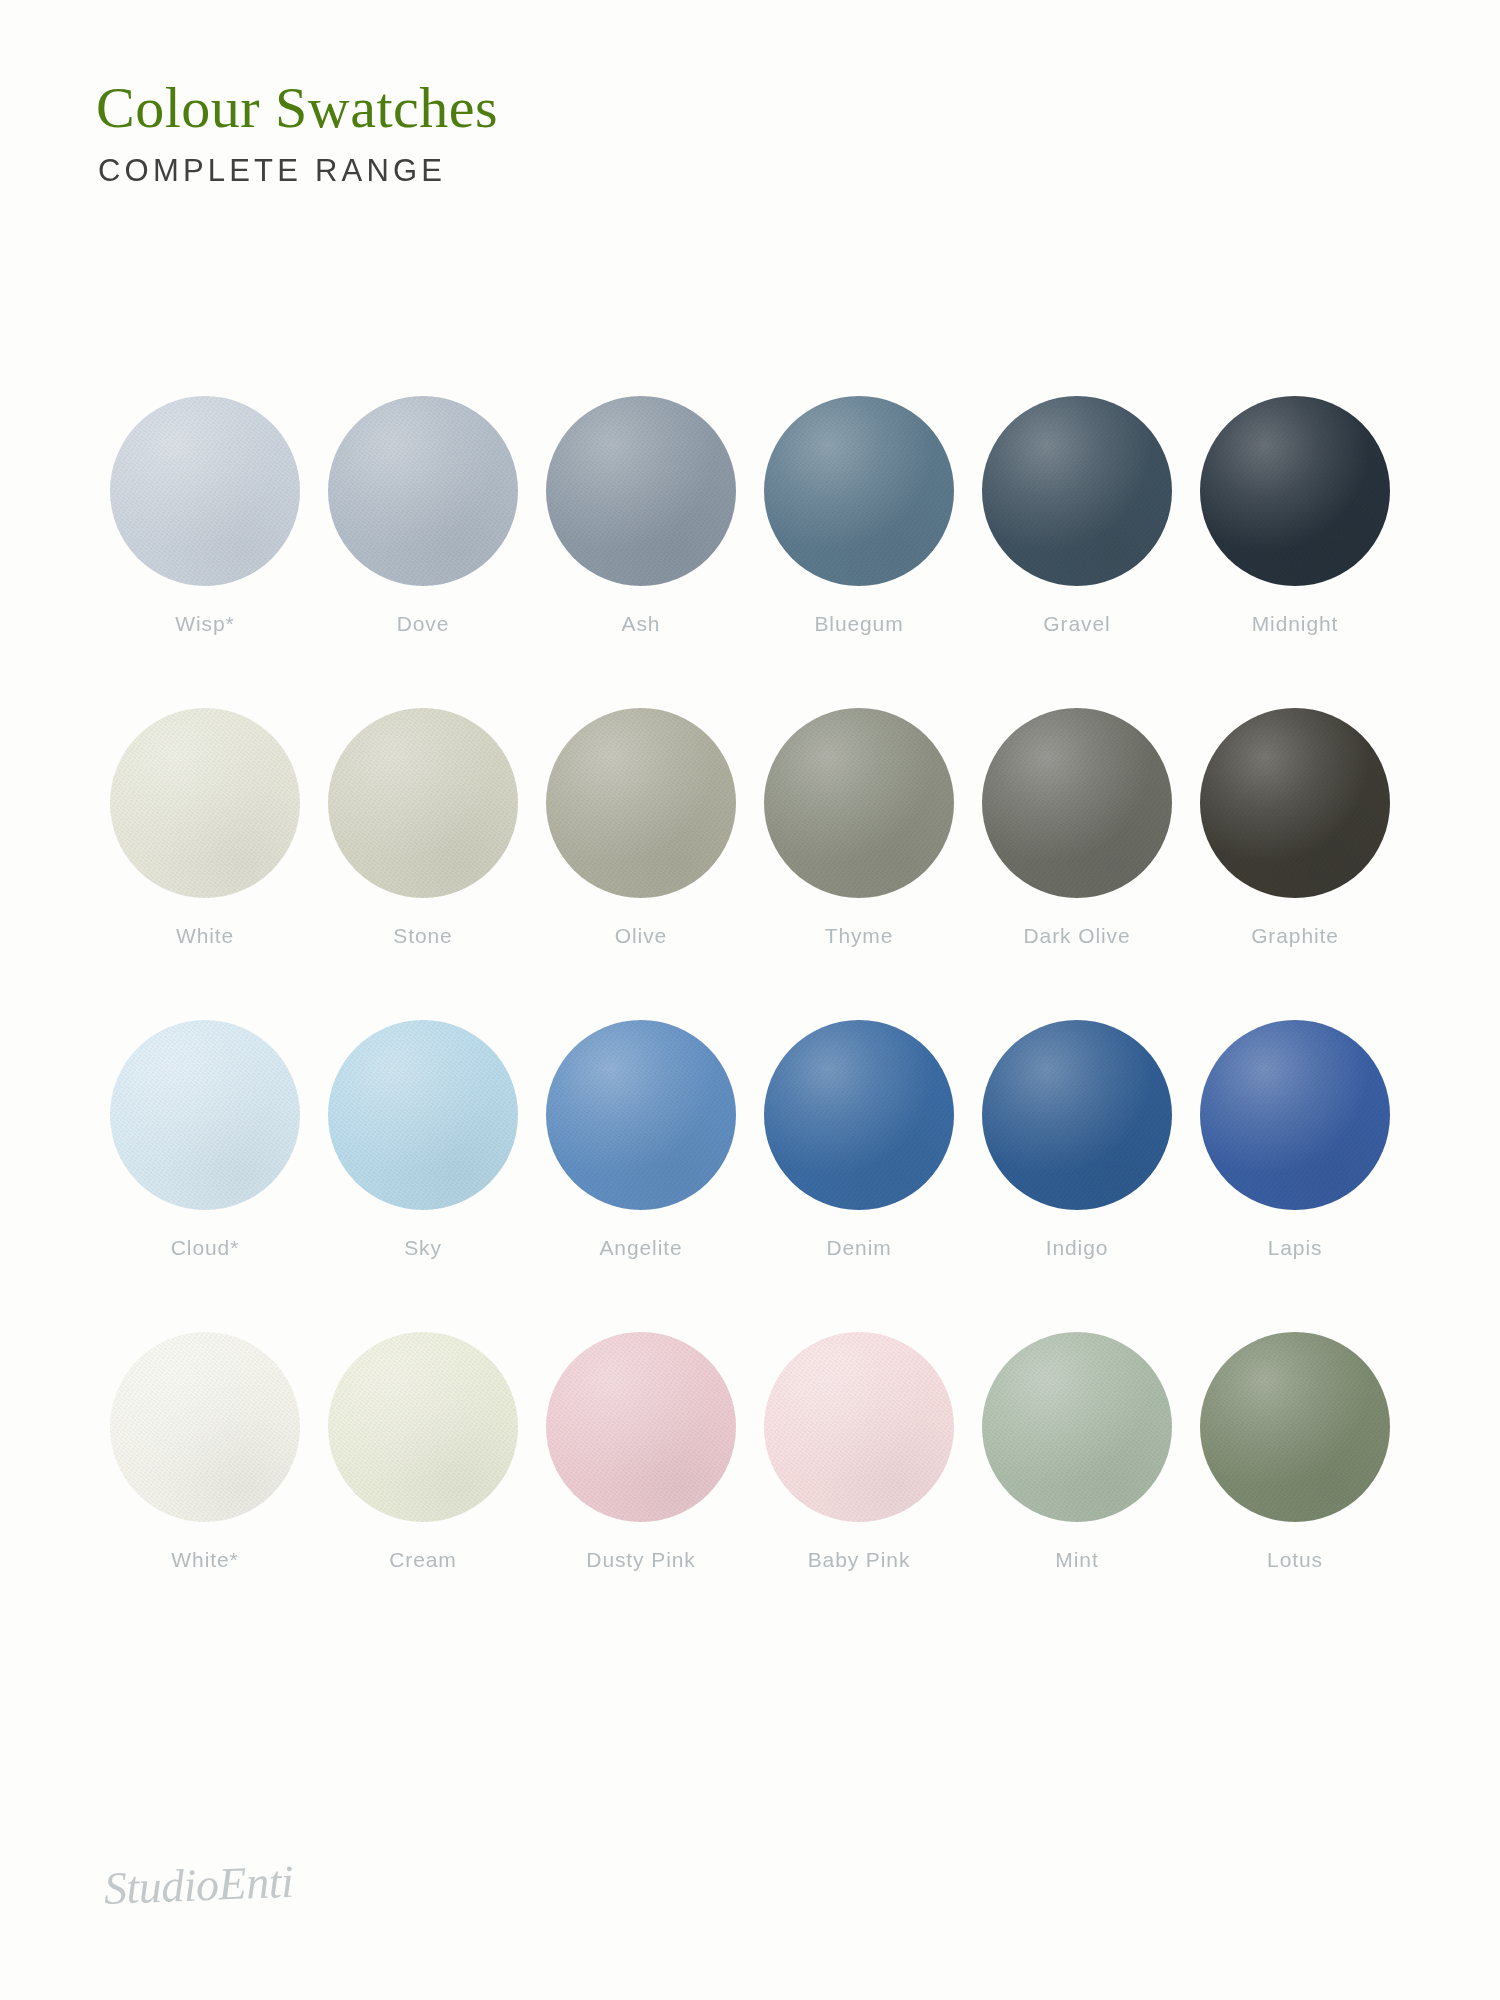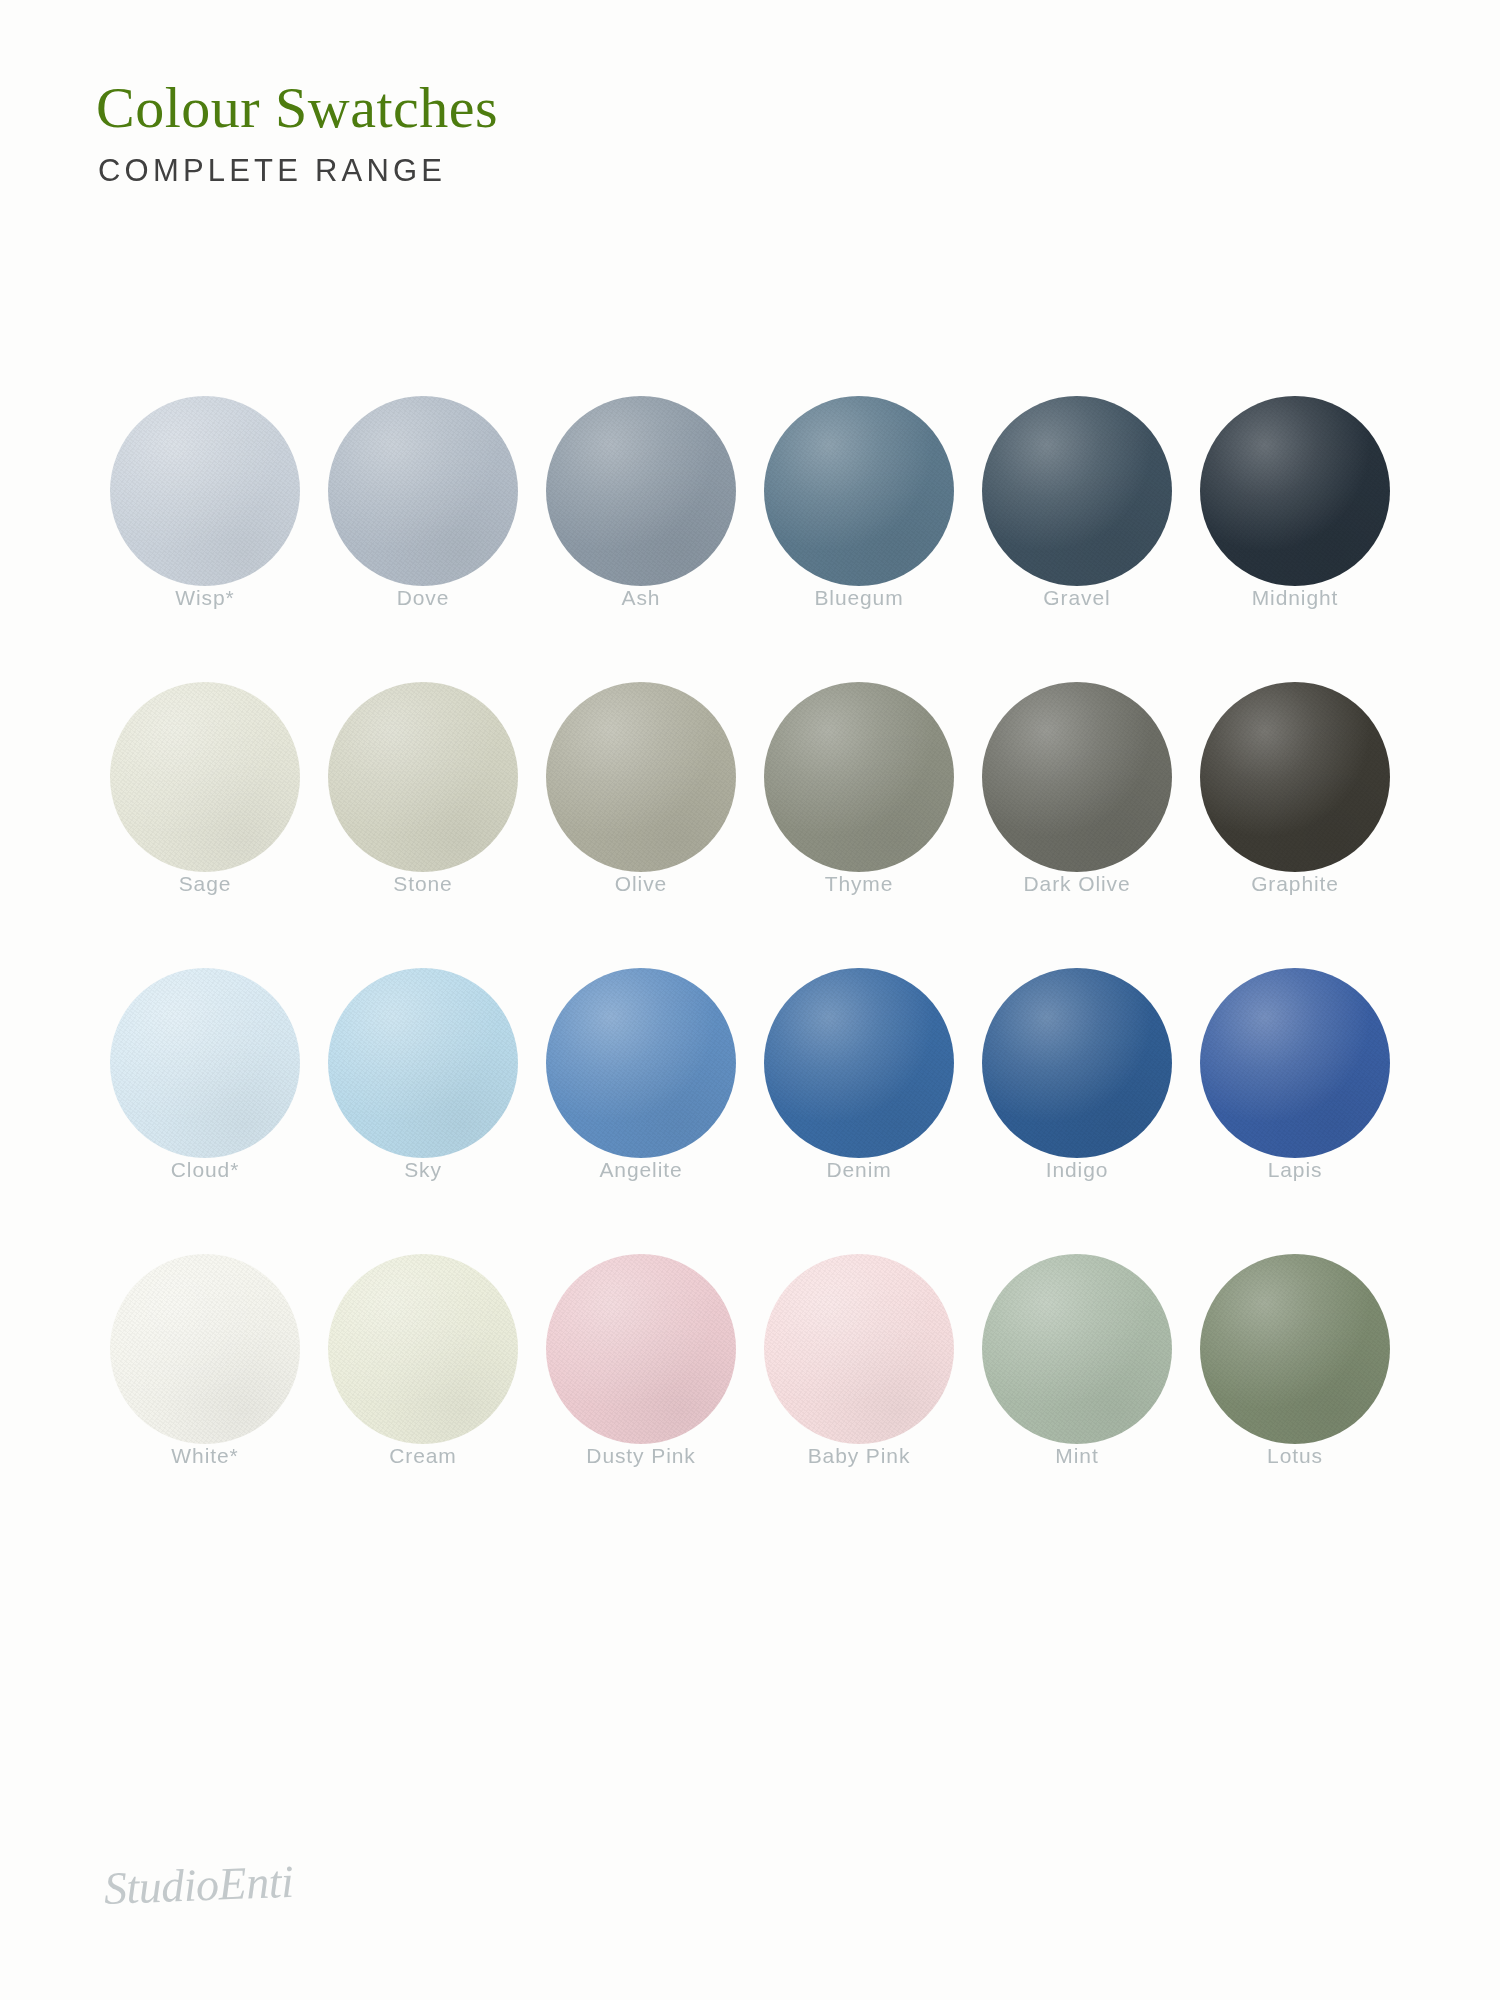--- a/index.html
+++ b/index.html
@@ -101,20 +101,21 @@
     background-image:
       repeating-linear-gradient(37deg,
         rgba(0,0,0,0.5) 0px, rgba(0,0,0,0.5) 1px,
         rgba(255,255,255,0) 1px, rgba(255,255,255,0) 3px),
       repeating-linear-gradient(-52deg,
         rgba(0,0,0,0.4) 0px, rgba(0,0,0,0.4) 1px,
         rgba(255,255,255,0) 1px, rgba(255,255,255,0) 4px);
     pointer-events: none;
   }
   .label {
+    margin-top: 26px;
     font-family: "Liberation Sans", sans-serif;
     font-size: 21px;
     font-weight: 300;
     color: #b3bbbe;
     letter-spacing: 0.9px;
     text-align: center;
     white-space: nowrap;
   }
 
   
@@ -180,21 +181,21 @@
             <div class="dot" style="--c: #28333d;"></div>
           </div>
           <div class="label">Midnight</div>
         </div>
       </div>
       <div class="row">
         <div class="cell">
           <div class="dot-wrap">
             <div class="dot" style="--c: #e7e8da;"></div>
           </div>
-          <div class="label">Sage</div>
+          <div class="label">White</div>
         </div>
         <div class="cell">
           <div class="dot-wrap">
             <div class="dot" style="--c: #d5d6c5;"></div>
           </div>
           <div class="label">Stone</div>
         </div>
         <div class="cell">
           <div class="dot-wrap">
             <div class="dot" style="--c: #b0b0a0;"></div>

